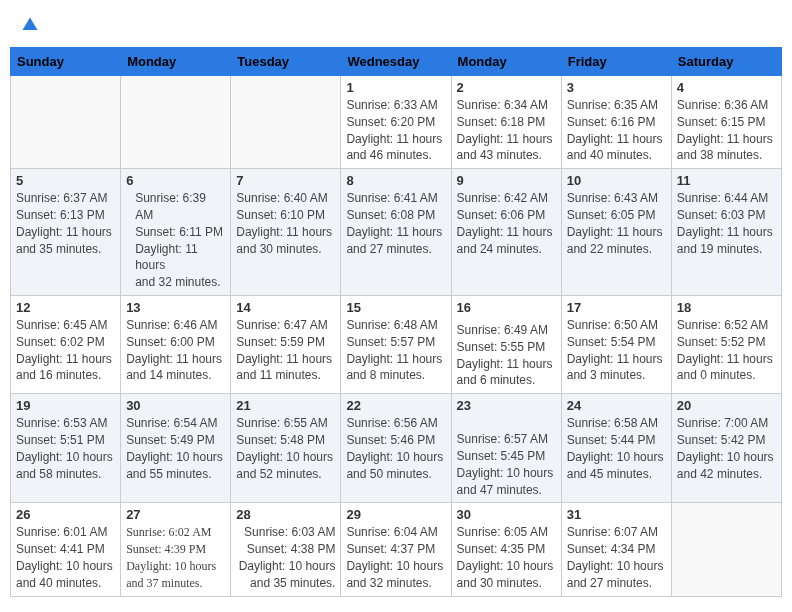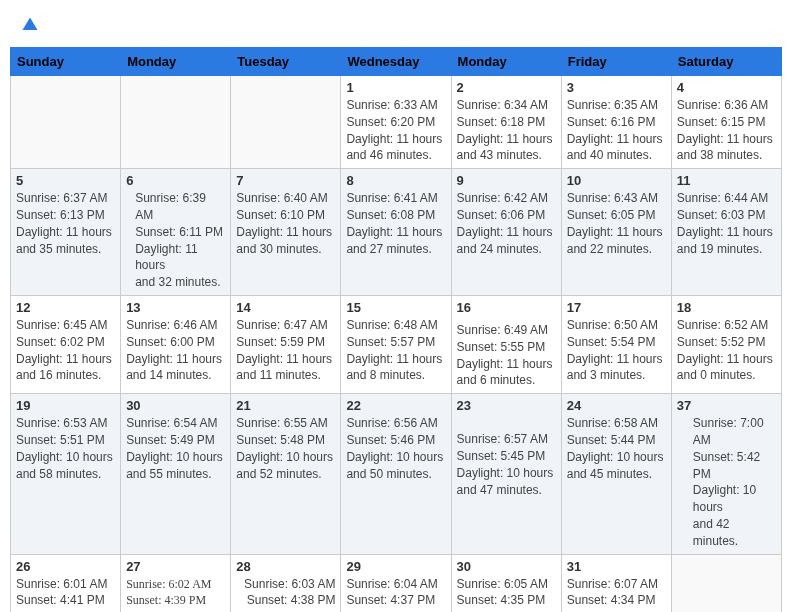--- a/index.html
+++ b/index.html
@@ -292,22 +292,22 @@
 and 47 minutes.</div>
         </td>
         <td>
           <div class="day-number">24</div>
           <div class="day-info" style="white-space: pre-line;">Sunrise: 6:58 AM
 Sunset: 5:44 PM
 Daylight: 10 hours
 and 45 minutes.</div>
         </td>
         <td>
-          <div class="day-number">37</div>
-          <div class="day-info" style="white-space: pre-line; margin-left: 16px;">Sunrise: 7:00 AM
+          <div class="day-number">20</div>
+          <div class="day-info" style="white-space: pre-line;">Sunrise: 7:00 AM
 Sunset: 5:42 PM
 Daylight: 10 hours
 and 42 minutes.</div>
         </td>
       </tr>
       <tr>
         <td>
           <div class="day-number">26</div>
           <div class="day-info" style="white-space: pre-line;">Sunrise: 6:01 AM
 Sunset: 4:41 PM

